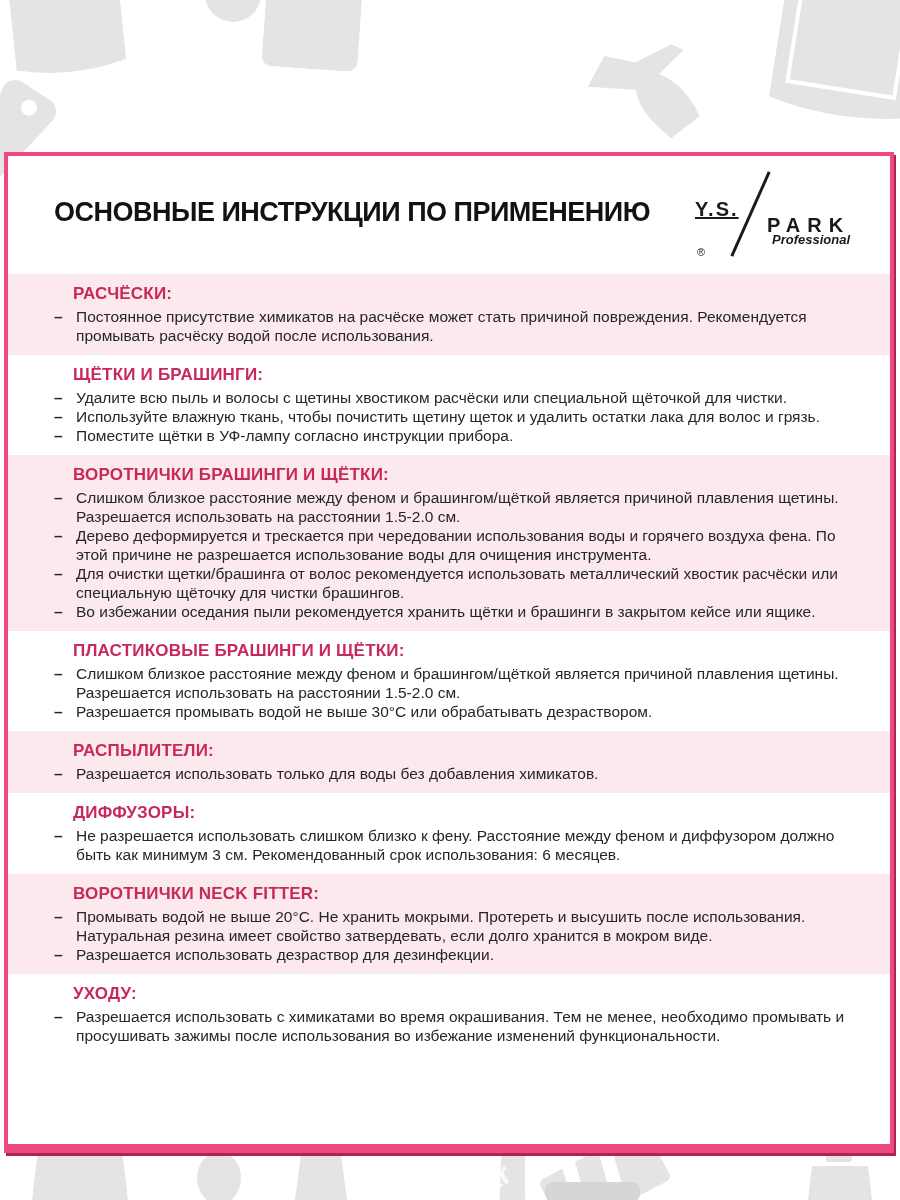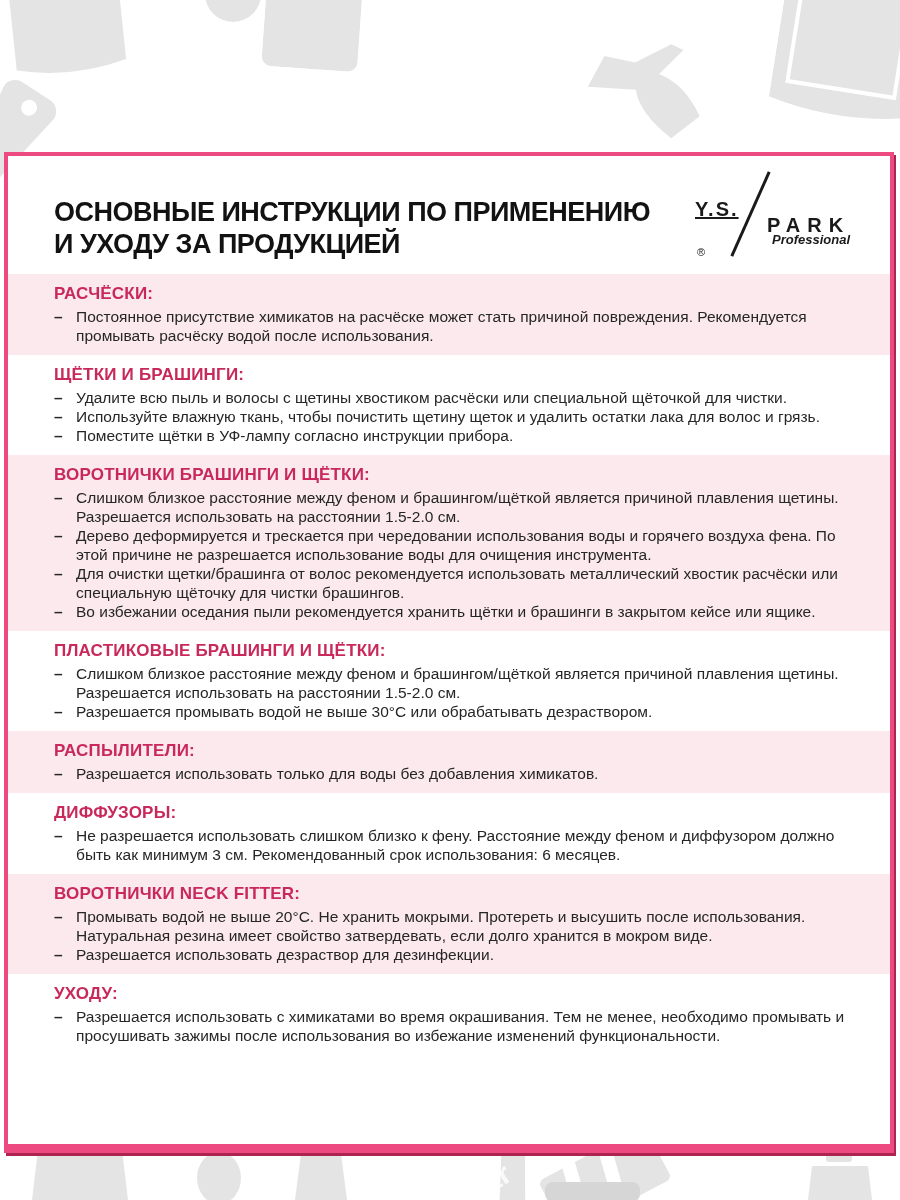--- a/index.html
+++ b/index.html
@@ -42,21 +42,21 @@
     transform:rotate(24deg);transform-origin:center;}
   .logo-ys{position:absolute;left:0;top:32px;font-size:20px;font-weight:bold;letter-spacing:2px;text-decoration:underline;}
   .logo-park{position:absolute;left:72px;top:48px;font-size:20px;font-weight:bold;letter-spacing:7px;}
   .logo-sub{position:absolute;right:0;top:66px;font-size:13px;font-weight:bold;font-style:italic;}
   .logo-reg{position:absolute;left:2px;top:80px;font-size:11px;}
 
   
   .sec{padding:9px 44px 10px 46px;}
   .sec.tinted{background:var(--stripe);}
   .sec h2{font-size:17px;line-height:21px;font-weight:bold;color:var(--heading);
-    margin-bottom:3px;letter-spacing:0.2px;}
+    margin-bottom:3px;letter-spacing:0.2px;margin-left:19px;}
   .sec ul{list-style:none;}
   .sec li{display:flex;font-size:15.5px;line-height:19px;color:var(--text);}
   .sec .dash{flex:0 0 22px;font-weight:bold;}
   .sec .btxt{flex:1;}
 </style>
 </head>
 <body>
 
 <div class="stage">
 
@@ -157,21 +157,20 @@
 
   <div class="big-watermark">
     <div>CLASSIC</div>
     <div>HAIRCUTS</div>
   </div>
 
   <div class="card">
     <div class="card-header">
       <h1 class="page-title">
         <span>ОСНОВНЫЕ ИНСТРУКЦИИ ПО ПРИМЕНЕНИЮ</span><br>
-        <span>И УХОДУ ЗА ПРОДУКЦИЕЙ</span>
       </h1>
       <div class="logo">
         <span class="logo-slash"></span>
         <span class="logo-ys">Y.S.</span>
         <span class="logo-park">PARK</span>
         <span class="logo-sub">Professional</span>
         <span class="logo-reg">®</span>
       </div>
     </div>
     <div id="sections">

